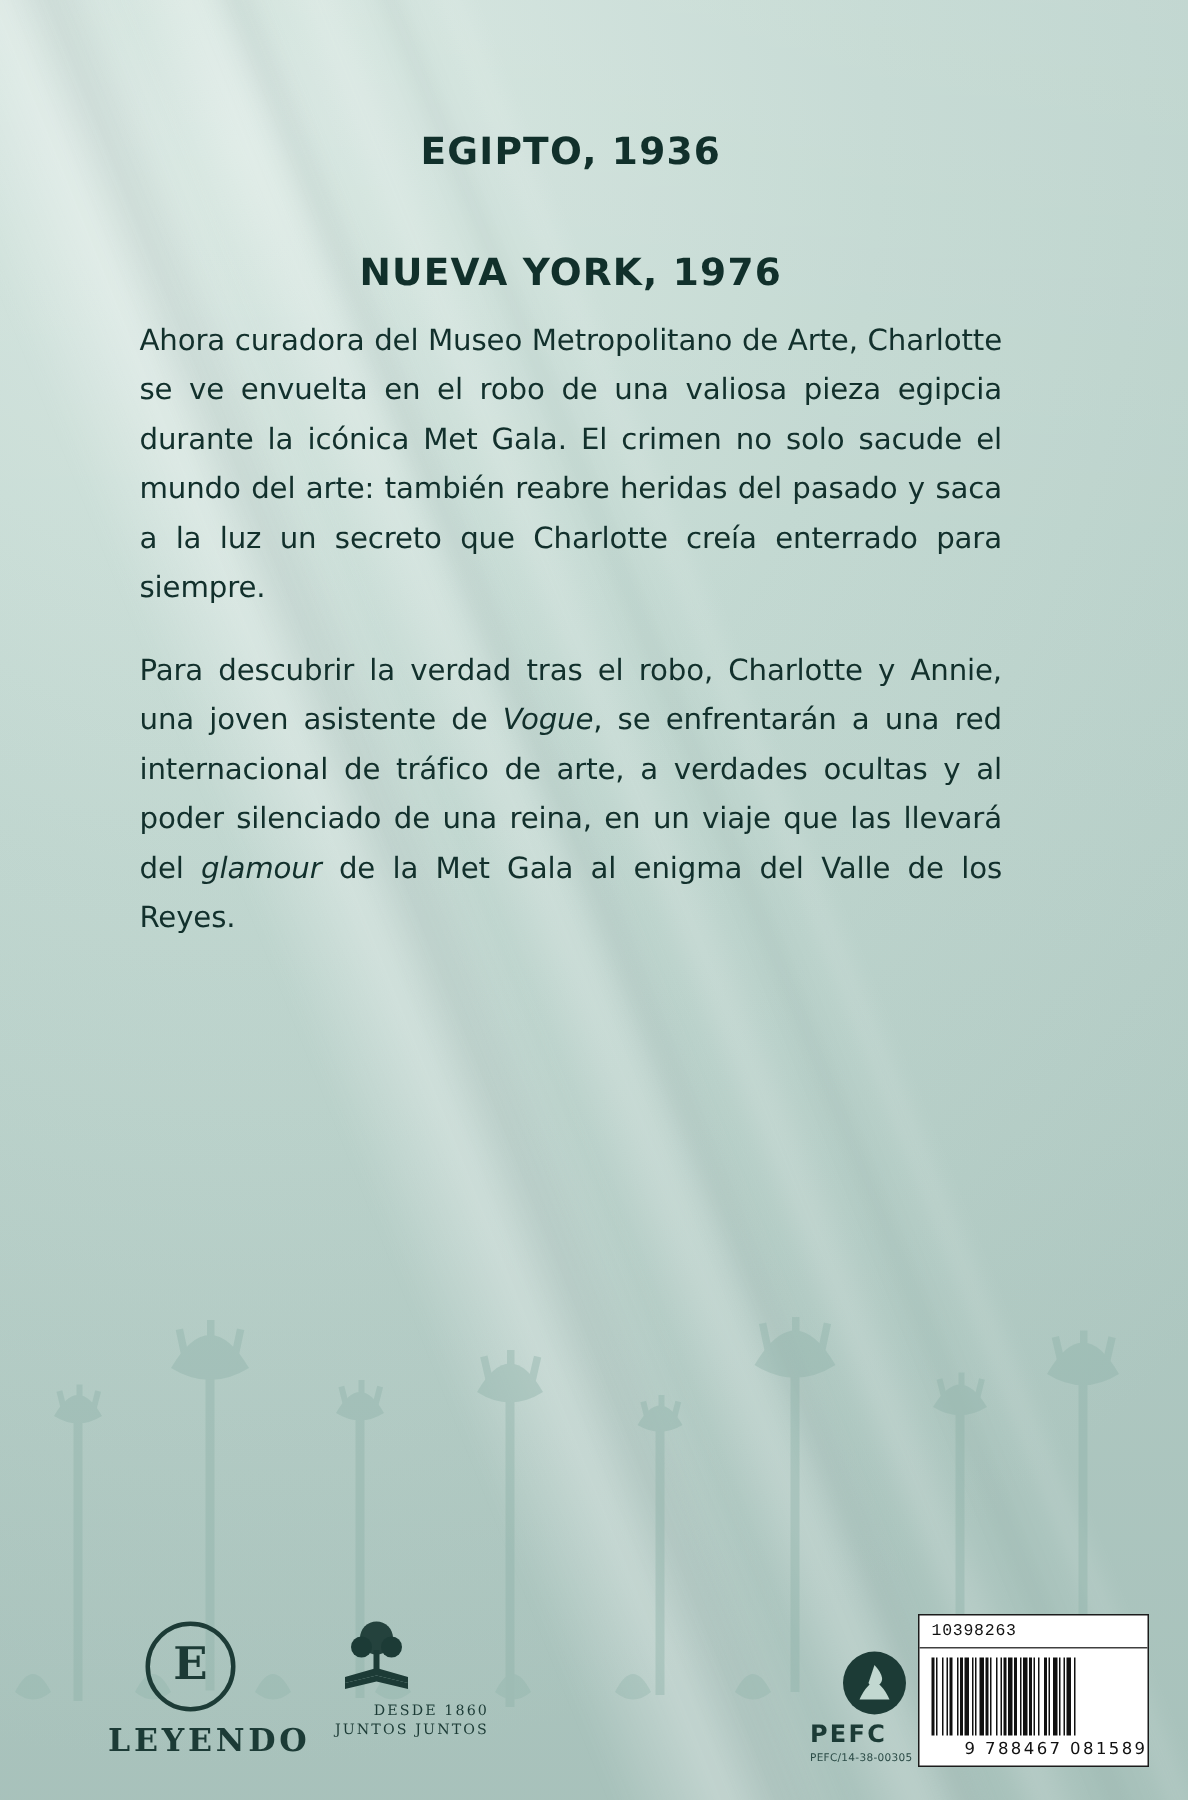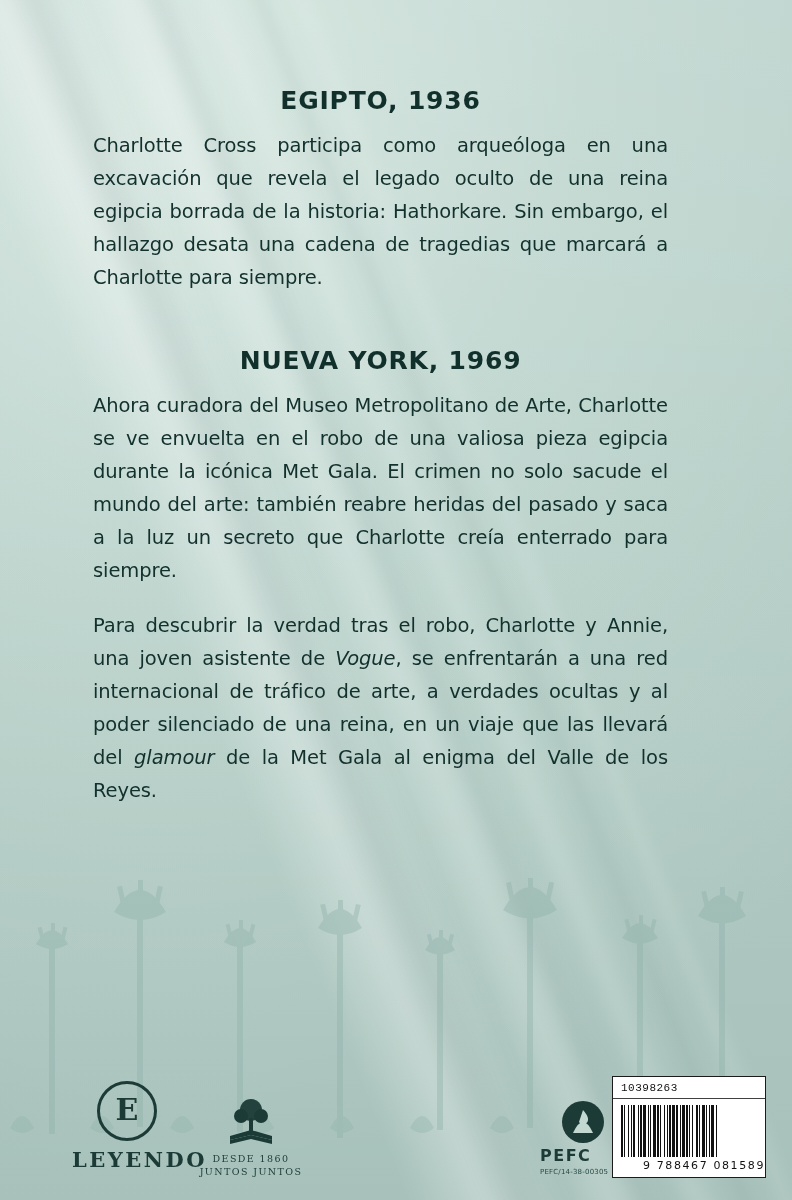--- a/index.html
+++ b/index.html
@@ -139,23 +139,23 @@
     font-family: "DejaVu Serif", serif;
     font-size: 21px;
     letter-spacing: 2.5px;
     color: #1c3b36;
     font-weight: bold;
   }
 
   .planeta {
     position: absolute;
     left: 176px;
-    bottom: 22px;
+    bottom: 40px;
     width: 150px;
-    text-align: center;
+    text-align: right;
     color: #1c3b36;
   }
   .planeta .tree { display: block; margin: 0 auto 2px auto; }
   .planeta .l1, .planeta .l2 {
     font-family: "DejaVu Serif", serif;
     font-size: 9.5px;
     letter-spacing: 1.4px;
     line-height: 13px;
   }
 
@@ -312,23 +312,22 @@
         <path d="M0,276 q12,-24 24,0 q-12,10 -24,0 z" transform="translate(650,0)"></path>
         <path d="M0,276 q12,-24 24,0 q-12,10 -24,0 z" transform="translate(730,0)"></path>
       </g>
     </g>
   </svg>
 
   <div class="text-block">
 
     <h2 class="section-title">EGIPTO, 1936</h2>
 
-    <p class="body">Charlotte Cross participa como arqueóloga en una excavación que revela el legado oculto de una reina egipcia borrada de la historia: Hathorkare. Sin embargo, el hallazgo desata una cadena de tragedias que marcará a Charlotte para siempre.</p>
-
-    <h2 class="section-title second">NUEVA YORK, 1969</h2>
+
+    <h2 class="section-title second">NUEVA YORK, 1976</h2>
 
     <p class="body">Ahora curadora del Museo Metropolitano de Arte, Charlotte se ve envuelta en el robo de una valiosa pieza egipcia durante la icónica Met Gala. El crimen no solo sacude el mundo del arte: también reabre heridas del pasado y saca a la luz un secreto que Charlotte creía enterrado para siempre.</p>
 
     <p class="body"><span>Para descubrir la verdad tras el robo, Charlotte y Annie, una joven asistente de </span><span class="ital">Vogue</span><span>, se enfrentarán a una red internacional de tráfico de arte, a verdades ocultas y al poder silenciado de una reina, en un viaje que las llevará del </span><span class="ital">glamour</span><span> de la Met Gala al enigma del Valle de los Reyes.</span></p>
 
   </div>
 
   <div class="footer">
 
     <div class="espasa">

